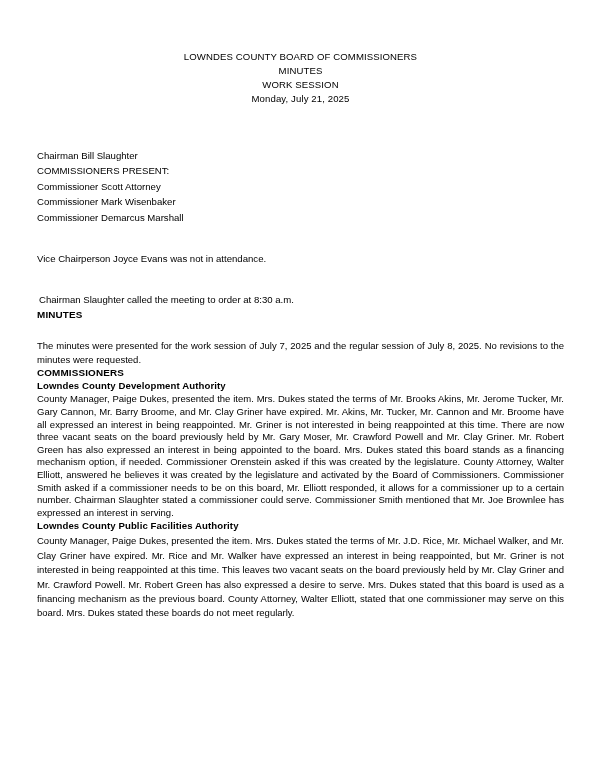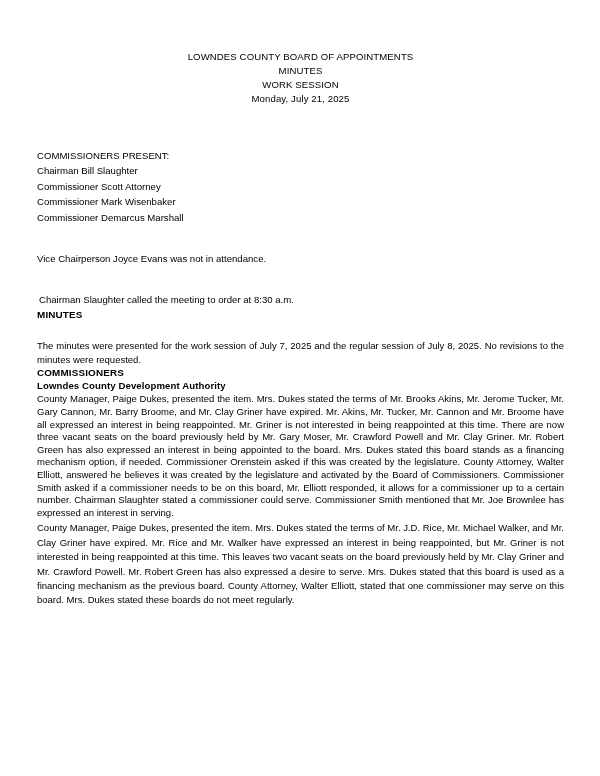--- a/index.html
+++ b/index.html
@@ -102,42 +102,43 @@
     line-height: 14.4px;
   }
 </style>
 </head>
 <body>
 
 <div class="page">
   <div class="content">
 
     <div class="title-block">
-      <div class="title-line">LOWNDES COUNTY BOARD OF APPOINTMENTS</div>
+      <div class="title-line">LOWNDES COUNTY BOARD OF COMMISSIONERS</div>
       <div class="title-line">MINUTES</div>
       <div class="title-line">WORK SESSION</div>
       <div class="title-line">Monday, July 21, 2025</div>
     </div>
 
     <div class="attendance">
+      <div class="att-line">Chairman Bill Slaughter</div>
       <div class="att-line">COMMISSIONERS PRESENT:</div>
-      <div class="att-line">Chairman Bill Slaughter</div>
       <div class="att-line">Commissioner Scott Attorney</div>
       <div class="att-line">Commissioner Mark Wisenbaker</div>
       <div class="att-line">Commissioner Demarcus Marshall</div>
     </div>
 
     <div class="spaced-line">Vice Chairperson Joyce Evans was not in attendance.</div>
 
     <div class="spaced-line indent-a">Chairman Slaughter called the meeting to order at 8:30 a.m.</div>
 
     <h2 class="section-heading heading-minutes">MINUTES</h2>
     <p class="body-para minutes-para">The minutes were presented for the work session of July 7, 2025 and the regular session of July 8, 2025. No revisions to the minutes were requested.</p>
 
     <h2 class="section-heading heading-appointments">COMMISSIONERS</h2>
 
     <h3 class="sub-heading sub-dev">Lowndes County Development Authority</h3>
     <p class="body-para dev-para">County Manager, Paige Dukes, presented the item. Mrs. Dukes stated the terms of Mr. Brooks Akins, Mr. Jerome Tucker, Mr. Gary Cannon, Mr. Barry Broome, and Mr. Clay Griner have expired. Mr. Akins, Mr. Tucker, Mr. Cannon and Mr. Broome have all expressed an interest in being reappointed. Mr. Griner is not interested in being reappointed at this time. There are now three vacant seats on the board previously held by Mr. Gary Moser, Mr. Crawford Powell and Mr. Clay Griner. Mr. Robert Green has also expressed an interest in being appointed to the board. Mrs. Dukes stated this board stands as a financing mechanism option, if needed. Commissioner Orenstein asked if this was created by the legislature. County Attorney, Walter Elliott, answered he believes it was created by the legislature and activated by the Board of Commissioners. Commissioner Smith asked if a commissioner needs to be on this board, Mr. Elliott responded, it allows for a commissioner up to a certain number. Chairman Slaughter stated a commissioner could serve. Commissioner Smith mentioned that Mr. Joe Brownlee has expressed an interest in serving.</p>
 
+    <h3 class="sub-heading sub-pub">Lowndes County Public Facilities Authority</h3>
     <p class="body-para pub-para">County Manager, Paige Dukes, presented the item. Mrs. Dukes stated the terms of Mr. J.D. Rice, Mr. Michael Walker, and Mr. Clay Griner have expired. Mr. Rice and Mr. Walker have expressed an interest in being reappointed, but Mr. Griner is not interested in being reappointed at this time. This leaves two vacant seats on the board previously held by Mr. Clay Griner and Mr. Crawford Powell. Mr. Robert Green has also expressed a desire to serve. Mrs. Dukes stated that this board is used as a financing mechanism as the previous board. County Attorney, Walter Elliott, stated that one commissioner may serve on this board. Mrs. Dukes stated these boards do not meet regularly.</p>
 
   </div>
 </div>
 
 </body></html>

